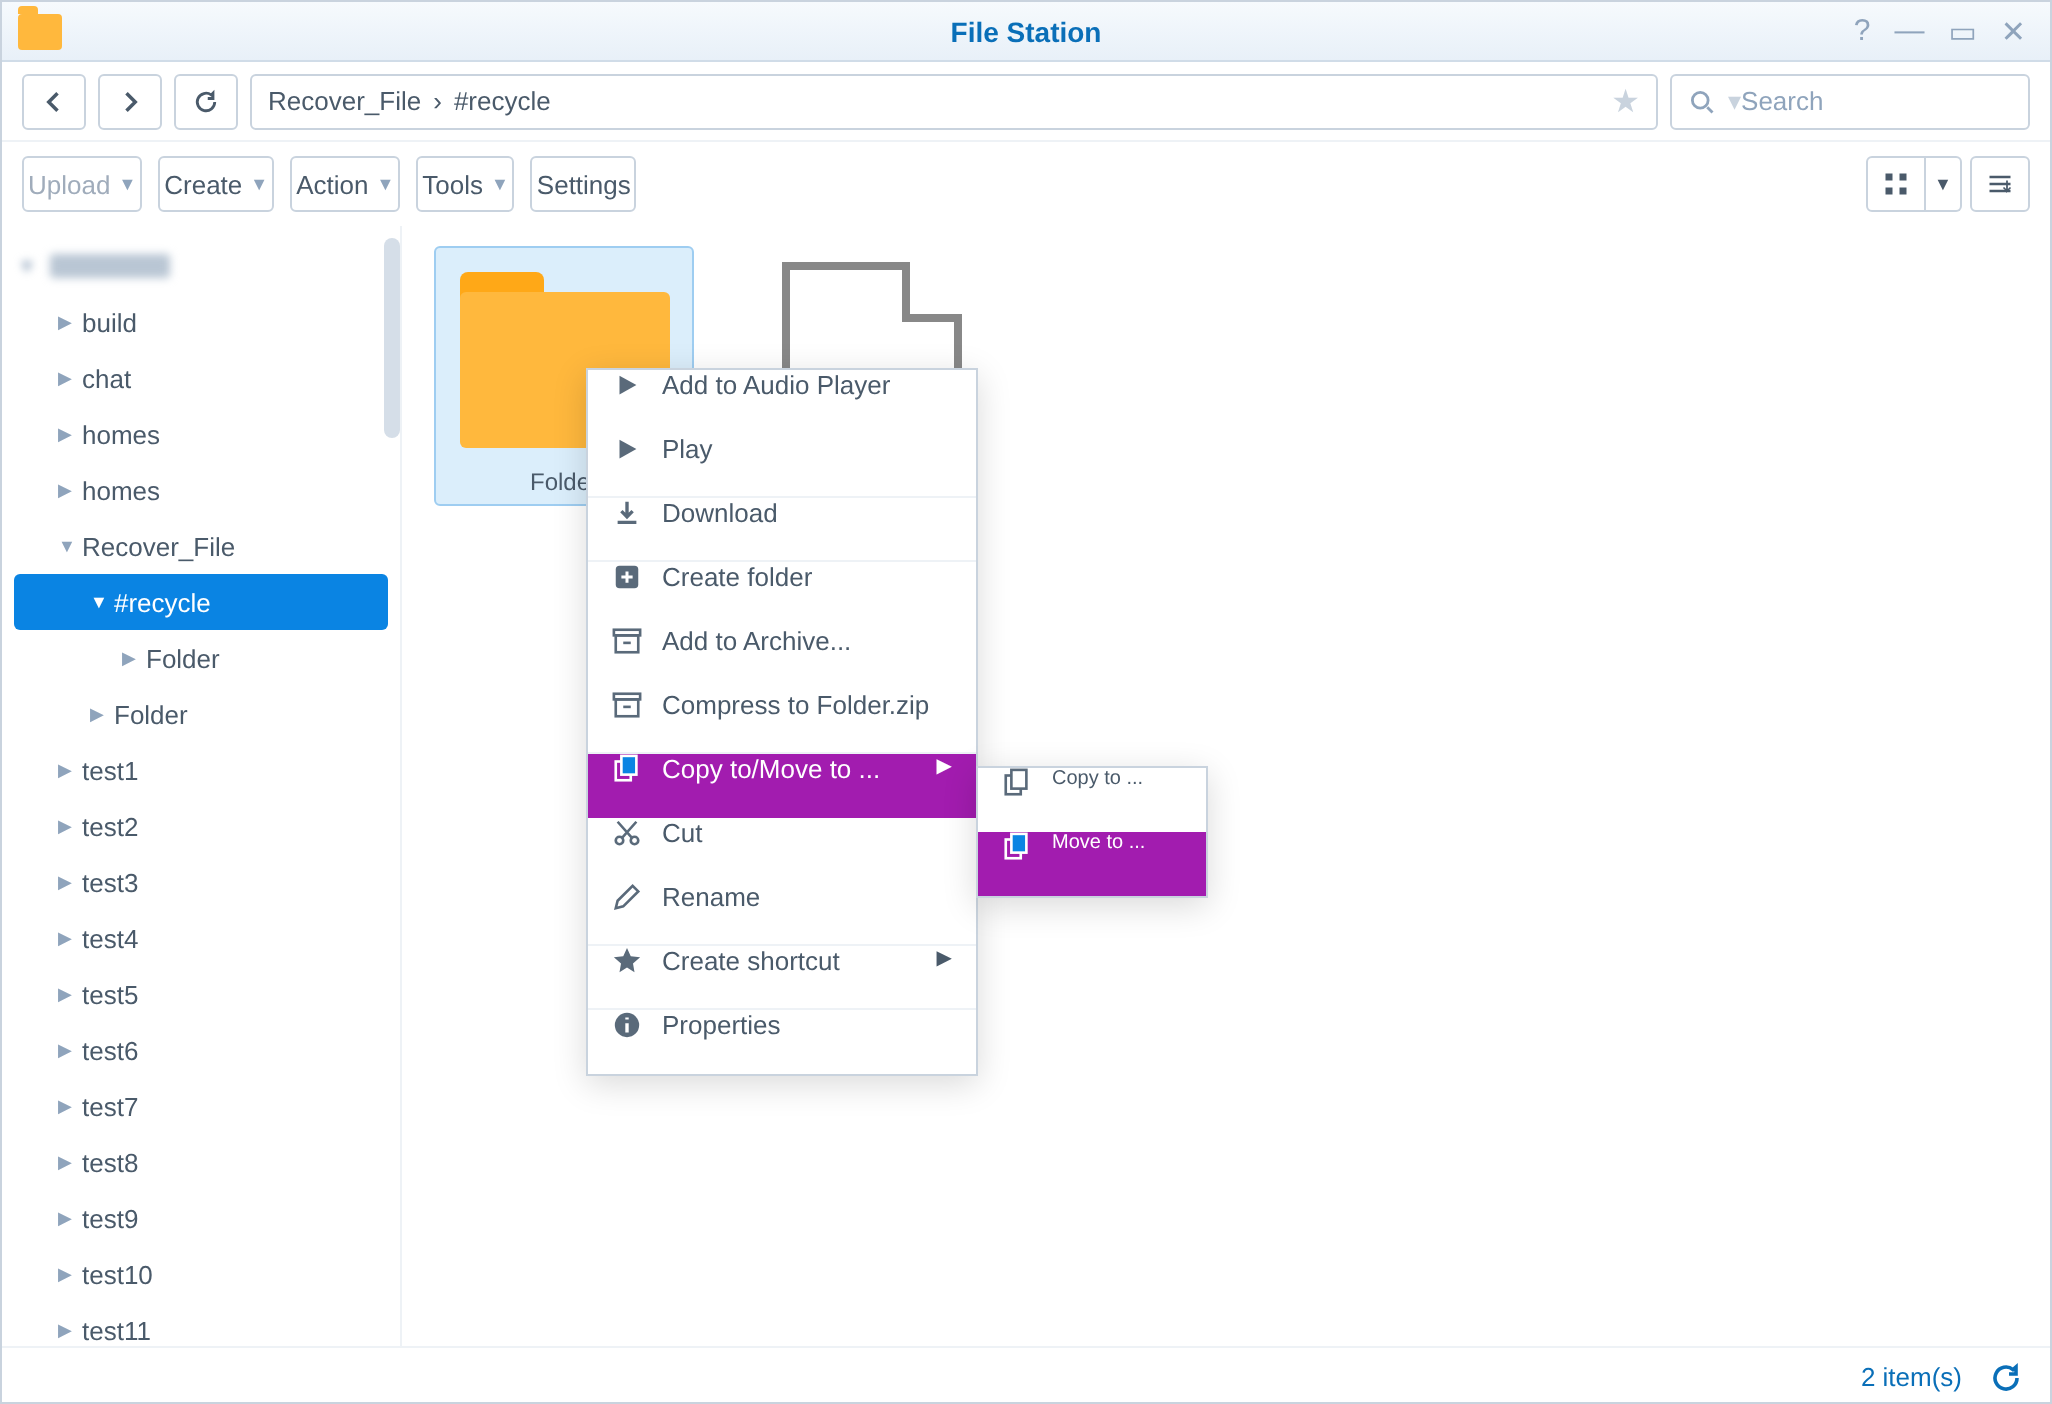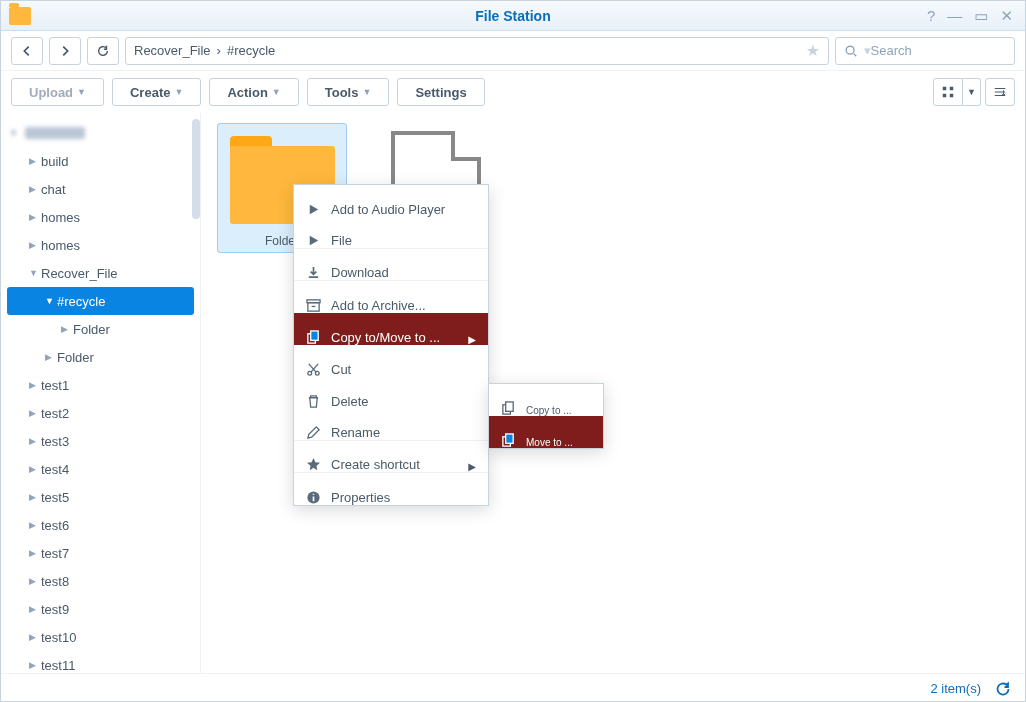--- a/index.html
+++ b/index.html
@@ -11,21 +11,21 @@
 .titlebar-buttons { margin-left: auto; display: flex; gap: 12px; padding-right: 12px; color: #8fa4bc; }
 .titlebar-buttons span { cursor: pointer; font-size: 15px; }
 .navbar { height: 40px; display: flex; align-items: center; padding: 0 10px; gap: 6px; border-bottom: 1px solid #eef2f6; }
 .nav-btn { width: 32px; height: 28px; border: 1px solid #c9d3de; border-radius: 3px; background: #fff; display: flex; align-items: center; justify-content: center; color: #4a5a6a; cursor: pointer; }
 .nav-btn svg { width: 14px; height: 14px; }
 .breadcrumb { flex: 1; height: 28px; border: 1px solid #c9d3de; border-radius: 3px; display: flex; align-items: center; padding: 0 8px; font-size: 13px; color: #4a5a6a; gap: 6px; }
 .breadcrumb .star { margin-left: auto; color: #c9d3de; font-size: 16px; }
 .searchbox { width: 180px; height: 28px; border: 1px solid #c9d3de; border-radius: 3px; display: flex; align-items: center; padding: 0 8px; color: #8fa4bc; font-size: 13px; }
 .searchbox svg { width: 14px; height: 14px; margin-right: 6px; }
 .toolbar { height: 42px; display: flex; align-items: center; padding: 0 10px; gap: 8px; }
-.tb-btn { height: 28px; padding: 0 17px; border: 1px solid #c9d3de; border-radius: 3px; background: #fff; display: flex; align-items: center; font-size: 13px; color: #4a5a6a; cursor: pointer; gap: 4px; font-weight: bold; }
+.tb-btn { height: 28px; padding: 0 2px; border: 1px solid #c9d3de; border-radius: 3px; background: #fff; display: flex; align-items: center; font-size: 13px; color: #4a5a6a; cursor: pointer; gap: 4px; }
 .tb-btn.disabled { color: #a0acbb; }
 .tb-btn .caret { font-size: 9px; color: #8fa4bc; }
 .toolbar-right { margin-left: auto; display: flex; gap: 4px; }
 .view-btn { width: 30px; height: 28px; border: 1px solid #c9d3de; background: #fff; display: flex; align-items: center; justify-content: center; color: #4a5a6a; cursor: pointer; }
 .view-group { display: flex; }
 .view-group .view-btn:first-child { border-radius: 3px 0 0 3px; }
 .view-group .view-btn:last-child { border-radius: 0 3px 3px 0; border-left: none; width: 18px; }
 .content { display: flex; height: calc(702px - 30px - 40px - 42px - 30px); }
 .sidebar { width: 200px; border-right: 1px solid #eef2f6; overflow-y: auto; padding-top: 6px; position: relative; }
 .sidebar-scroll { position: absolute; right: 0; top: 6px; width: 8px; height: 100px; background: #d5dee8; border-radius: 4px; }
@@ -40,23 +40,23 @@
 .main { flex: 1; position: relative; padding: 10px 16px; display: flex; gap: 24px; align-items: flex-start; }
 .file-item { width: 130px; text-align: center; font-size: 12px; color: #4a5a6a; }
 .file-item.selected { background: #dbeefb; border: 1px solid #9ecdf1; border-radius: 3px; padding: 4px; }
 .folder-icon-big { width: 105px; height: 88px; margin: 8px auto 10px; position: relative; }
 .folder-icon-big .tab { position: absolute; width: 42px; height: 14px; background: #ffa817; top: 0; left: 0; border-radius: 4px 4px 0 0; }
 .folder-icon-big .body { position: absolute; width: 105px; height: 78px; background: #ffb83d; top: 10px; border-radius: 3px; }
 .file-icon-big { width: 90px; height: 110px; margin: 8px auto 10px; background: #fff; border: 4px solid #888; position: relative; }
 .file-icon-big::before { content:''; position: absolute; top: -4px; right: -4px; width: 26px; height: 26px; background: #fff; border-left: 4px solid #888; border-bottom: 4px solid #888; }
 .file-icon-big::after { content:''; position: absolute; top: -4px; right: -4px; border-style: solid; border-width: 0 26px 26px 0; border-color: transparent #fff transparent transparent; }
 .context-menu { position: absolute; top: 184px; left: 293px; width: 196px; background: #fff; border: 1px solid #c9d3de; box-shadow: 0 4px 16px rgba(0,0,0,0.15); font-size: 13px; color: #4a5a6a; z-index: 10; }
-.cm-item { height: 32px; display: flex; align-items: flex-end; padding: 0 12px; gap: 10px; cursor: pointer; position: relative; }
+.cm-item { height: 32px; display: flex; align-items: flex-start; padding: 0 12px; gap: 10px; cursor: pointer; position: relative; }
 .cm-item.sep { border-bottom: 1px solid #eef2f6; }
-.cm-item.highlighted { background: #7f1d1d; color: #fff; }
+.cm-item.highlighted { background: #a21caf; color: #fff; }
 .cm-item .sub-arrow { margin-left: auto; font-size: 10px; }
 .cm-item svg, .cm-item .ico { width: 15px; height: 15px; flex-shrink: 0; display: flex; align-items: center; justify-content: center; }
 .submenu { position: absolute; top: 383px; left: 488px; width: 116px; background: #fff; border: 1px solid #c9d3de; box-shadow: 0 4px 16px rgba(0,0,0,0.15); font-size: 10px; color: #4a5a6a; z-index: 11; }
 .statusbar { height: 30px; border-top: 1px solid #eef2f6; display: flex; align-items: center; justify-content: flex-end; padding: 0 14px; font-size: 13px; color: #0a6fb8; gap: 14px; }
 .statusbar svg { width: 16px; height: 16px; color: #0a6fb8; cursor: pointer; }
 </style>
 </head>
 <body>
 
 <div class="titlebar">
@@ -254,67 +254,78 @@
         </svg>
       </span>
       <span>Add to Audio Player</span>
     </div>
     <div class="cm-item sep">
       <span class="ico">
         <svg viewBox="0 0 16 16">
           <path d="M4 3v10l9-5z" fill="#5a6a7a"></path>
         </svg>
       </span>
-      <span>File</span>
+      <span>Play</span>
     </div>
     <div class="cm-item sep">
       <span class="ico">
         <svg viewBox="0 0 16 16">
           <path d="M8 2v8m-3-3l3 3 3-3M3 13h10" stroke="#5a6a7a" stroke-width="1.8" fill="none"></path>
         </svg>
       </span>
       <span>Download</span>
+    </div>
+    <div class="cm-item">
+      <span class="ico">
+        <svg viewBox="0 0 16 16">
+          <rect x="2" y="2" width="12" height="12" rx="2" fill="#5a6a7a"></rect>
+          <path d="M8 5v6M5 8h6" stroke="#fff" stroke-width="1.6"></path>
+        </svg>
+      </span>
+      <span>Create folder</span>
     </div>
     <div class="cm-item">
       <span class="ico">
         <svg viewBox="0 0 16 16">
           <rect x="2" y="5" width="12" height="9" fill="none" stroke="#5a6a7a" stroke-width="1.4"></rect>
           <rect x="1" y="2" width="14" height="3" fill="none" stroke="#5a6a7a" stroke-width="1.4"></rect>
           <path d="M6 9h4" stroke="#5a6a7a" stroke-width="1.4"></path>
         </svg>
       </span>
       <span>Add to Archive...</span>
     </div>
+    <div class="cm-item sep">
+      <span class="ico">
+        <svg viewBox="0 0 16 16">
+          <rect x="2" y="5" width="12" height="9" fill="none" stroke="#5a6a7a" stroke-width="1.4"></rect>
+          <rect x="1" y="2" width="14" height="3" fill="none" stroke="#5a6a7a" stroke-width="1.4"></rect>
+          <path d="M6 9h4" stroke="#5a6a7a" stroke-width="1.4"></path>
+        </svg>
+      </span>
+      <span>Compress to Folder.zip</span>
+    </div>
     <div class="cm-item highlighted">
       <span class="ico">
         <svg viewBox="0 0 16 16">
           <rect x="2" y="4" width="8" height="10" fill="none" stroke="#fff" stroke-width="1.4"></rect>
           <rect x="5" y="1" width="8" height="10" fill="#0a84e3" stroke="#fff" stroke-width="1.4"></rect>
         </svg>
       </span>
       <span>Copy to/Move to ...</span>
       <span class="sub-arrow">▶</span>
     </div>
     <div class="cm-item">
       <span class="ico">
         <svg viewBox="0 0 16 16">
           <circle cx="4" cy="12" r="2" fill="none" stroke="#5a6a7a" stroke-width="1.4"></circle>
           <circle cx="12" cy="12" r="2" fill="none" stroke="#5a6a7a" stroke-width="1.4"></circle>
           <path d="M5 11L13 2M11 11L3 2" stroke="#5a6a7a" stroke-width="1.4"></path>
         </svg>
       </span>
       <span>Cut</span>
-    </div>
-    <div class="cm-item">
-      <span class="ico">
-        <svg viewBox="0 0 16 16">
-          <path d="M3 4h10M5 4V2h6v2M4 4l1 10h6l1-10" fill="none" stroke="#5a6a7a" stroke-width="1.4"></path>
-        </svg>
-      </span>
-      <span>Delete</span>
     </div>
     <div class="cm-item sep">
       <span class="ico">
         <svg viewBox="0 0 16 16">
           <path d="M2 14l1-4 8-8 3 3-8 8-4 1z" fill="none" stroke="#5a6a7a" stroke-width="1.4"></path>
         </svg>
       </span>
       <span>Rename</span>
     </div>
     <div class="cm-item sep">

